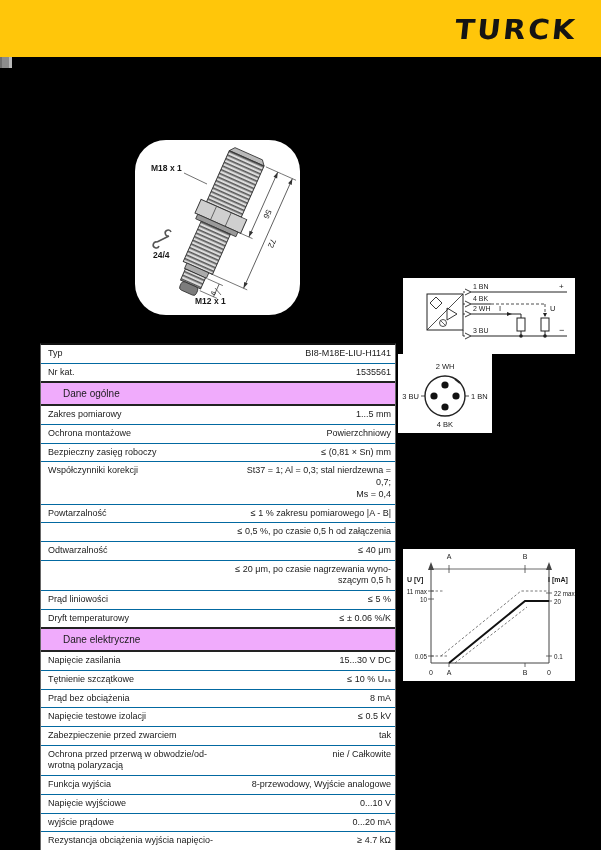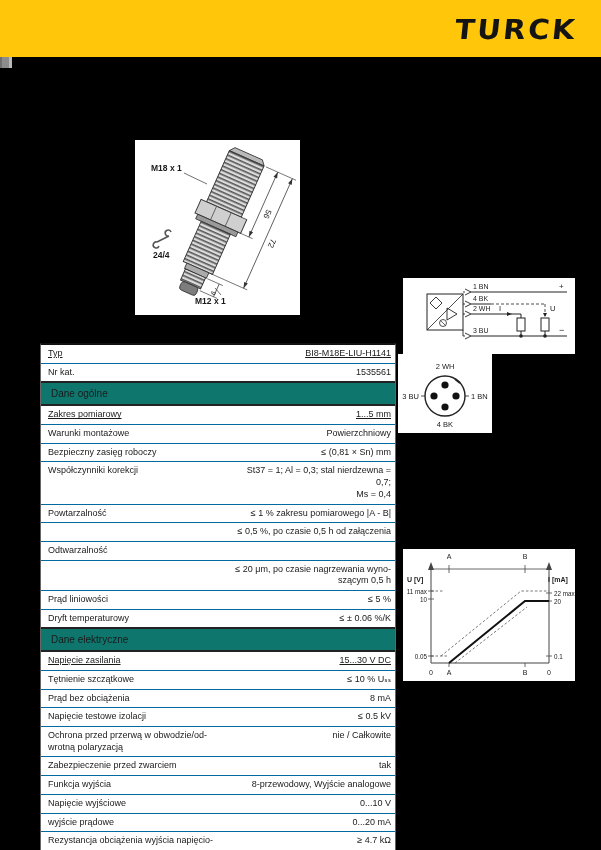--- a/index.html
+++ b/index.html
@@ -9,39 +9,39 @@
   }
   
   .hdr{position:absolute;left:0;top:0;width:601px;height:57px;background:#ffc60a;}
   .brand{
     position:absolute;right:24px;top:12px;font-size:29px;font-weight:bold;
     letter-spacing:2.5px;color:#141414;transform:skewX(-6deg) scaleY(0.95);
     font-family:"DejaVu Sans","Liberation Sans",sans-serif;
   }
   
   .panel{position:absolute;background:#fff;}
-  #product-box{left:135px;top:140px;width:165px;height:175px;}
+  #product-box{left:135px;top:140px;width:165px;height:175px;border-radius:31px;}
   #photo-strip{left:402px;top:170px;width:12px;height:68px;background:
      linear-gradient(90deg,#6f6f6f 0 2px,#8c8c8c 2px 9px,#b9b9b9 9px 12px);}
   #wiring-box{left:403px;top:278px;width:172px;height:76px;}
   #pinout-box{left:398px;top:354px;width:94px;height:79px;}
   #chart-box{left:403px;top:549px;width:172px;height:132px;}
   
   #spec-table{
     position:absolute;left:40px;top:343px;width:354px;background:#fff;
     border:1px solid #666;border-top:2px solid #111;border-bottom:3px double #222;
     font-size:9px;line-height:1.3;
   }
   .trow{display:flex;border-top:1px solid #0369a1;}
-  .trow.first{border-top:none;text-decoration:underline;}
+  .trow.first{border-top:none;}
   .tlabel{width:178px;flex:none;padding:3px 2px 3px 7px;white-space:pre-line;}
   .tvalue{flex:1;padding:3px 4px 3px 2px;white-space:pre-line;text-align:right;}
   .tsection{
-    display:block;background:#0f766e;border-top:2px solid #222;border-bottom:2px solid #222;
-    padding:4px 10px;font-size:10px;
+    display:block;background:#f0abfc;border-top:2px solid #222;border-bottom:2px solid #222;
+    padding:4px 22px;font-size:10px;
   }
   svg text{font-family:"Liberation Sans","DejaVu Sans",sans-serif;fill:#1a1a1a;}
 </style>
 </head>
 <body>
 
 <div id="page">
 
   <div class="hdr">
     <div class="brand">TURCK</div>
@@ -232,21 +232,21 @@
     <div class="trow">
         <div class="tlabel">Nr kat.</div>
         <div class="tvalue">1535561</div>
       </div>
     <div class="tsection">Dane ogólne</div>
     <div class="trow first">
         <div class="tlabel">Zakres pomiarowy</div>
         <div class="tvalue">1...5  mm</div>
       </div>
     <div class="trow">
-        <div class="tlabel">Warunki montażowe</div>
+        <div class="tlabel">Ochrona montażowe</div>
         <div class="tvalue">Powierzchniowy</div>
       </div>
     <div class="trow">
         <div class="tlabel">Bezpieczny zasięg roboczy</div>
         <div class="tvalue">≤ (0,81 × Sn) mm</div>
       </div>
     <div class="trow">
         <div class="tlabel">Współczynniki korekcji</div>
         <div class="tvalue">St37 = 1; Al = 0,3; stal nierdzewna = 0,7;
 Ms = 0,4</div>
@@ -254,20 +254,21 @@
     <div class="trow">
         <div class="tlabel">Powtarzalność</div>
         <div class="tvalue">≤ 1 % zakresu pomiarowego |A - B|</div>
       </div>
     <div class="trow">
         <div class="tlabel"></div>
         <div class="tvalue">≤ 0,5 %, po czasie 0,5 h od załączenia</div>
       </div>
     <div class="trow">
         <div class="tlabel">Odtwarzalność</div>
+        <div class="tvalue">≤ 40  μm</div>
       </div>
     <div class="trow">
         <div class="tlabel"></div>
         <div class="tvalue">≤ 20 μm, po czasie nagrzewania wyno-
 szącym 0,5 h</div>
       </div>
     <div class="trow">
         <div class="tlabel">Prąd liniowości</div>
         <div class="tvalue">≤ 5 %</div>
       </div>
@@ -286,29 +287,29 @@
       </div>
     <div class="trow">
         <div class="tlabel">Prąd bez obciążenia</div>
         <div class="tvalue">8  mA</div>
       </div>
     <div class="trow">
         <div class="tlabel">Napięcie testowe izolacji</div>
         <div class="tvalue">≤ 0.5 kV</div>
       </div>
     <div class="trow">
+        <div class="tlabel">Zabezpieczenie przed zwarciem</div>
+        <div class="tvalue">tak</div>
+      </div>
+    <div class="trow">
         <div class="tlabel">Ochrona przed przerwą w obwodzie/od-
 wrotną polaryzacją</div>
         <div class="tvalue">nie / Całkowite</div>
       </div>
     <div class="trow">
-        <div class="tlabel">Zabezpieczenie przed zwarciem</div>
-        <div class="tvalue">tak</div>
-      </div>
-    <div class="trow">
         <div class="tlabel">Funkcja wyjścia</div>
         <div class="tvalue">8-przewodowy, Wyjście analogowe</div>
       </div>
     <div class="trow">
         <div class="tlabel">Napięcie wyjściowe</div>
         <div class="tvalue">0...10  V</div>
       </div>
     <div class="trow">
         <div class="tlabel">wyjście prądowe</div>
         <div class="tvalue">0...20  mA</div>

